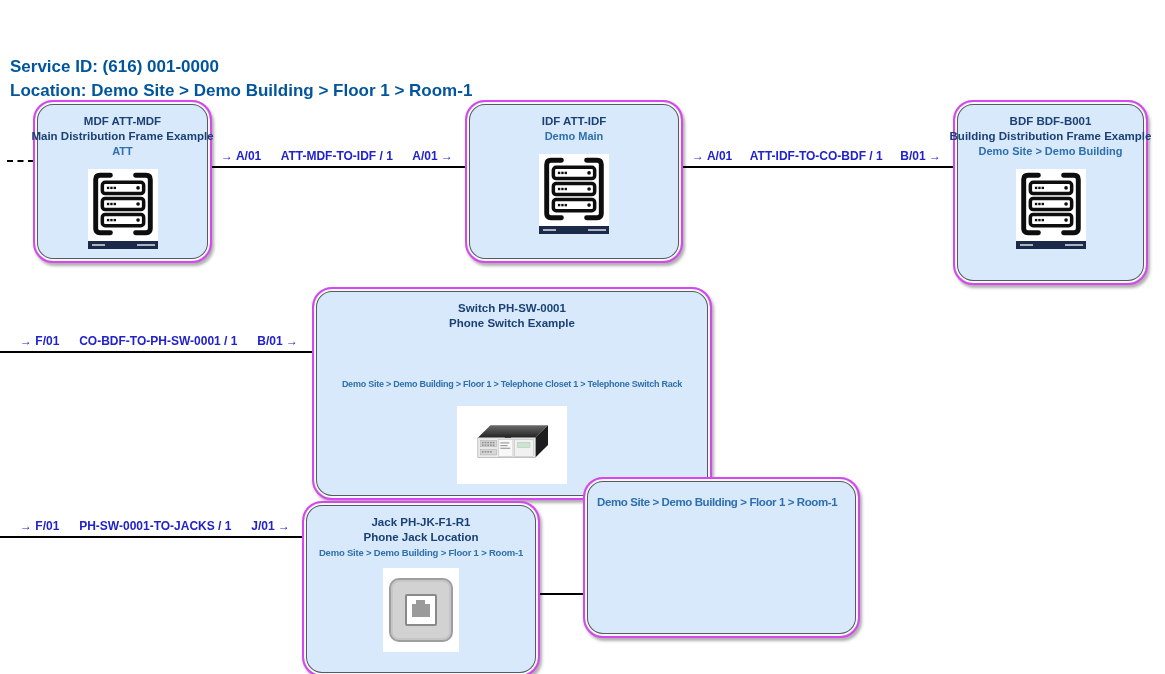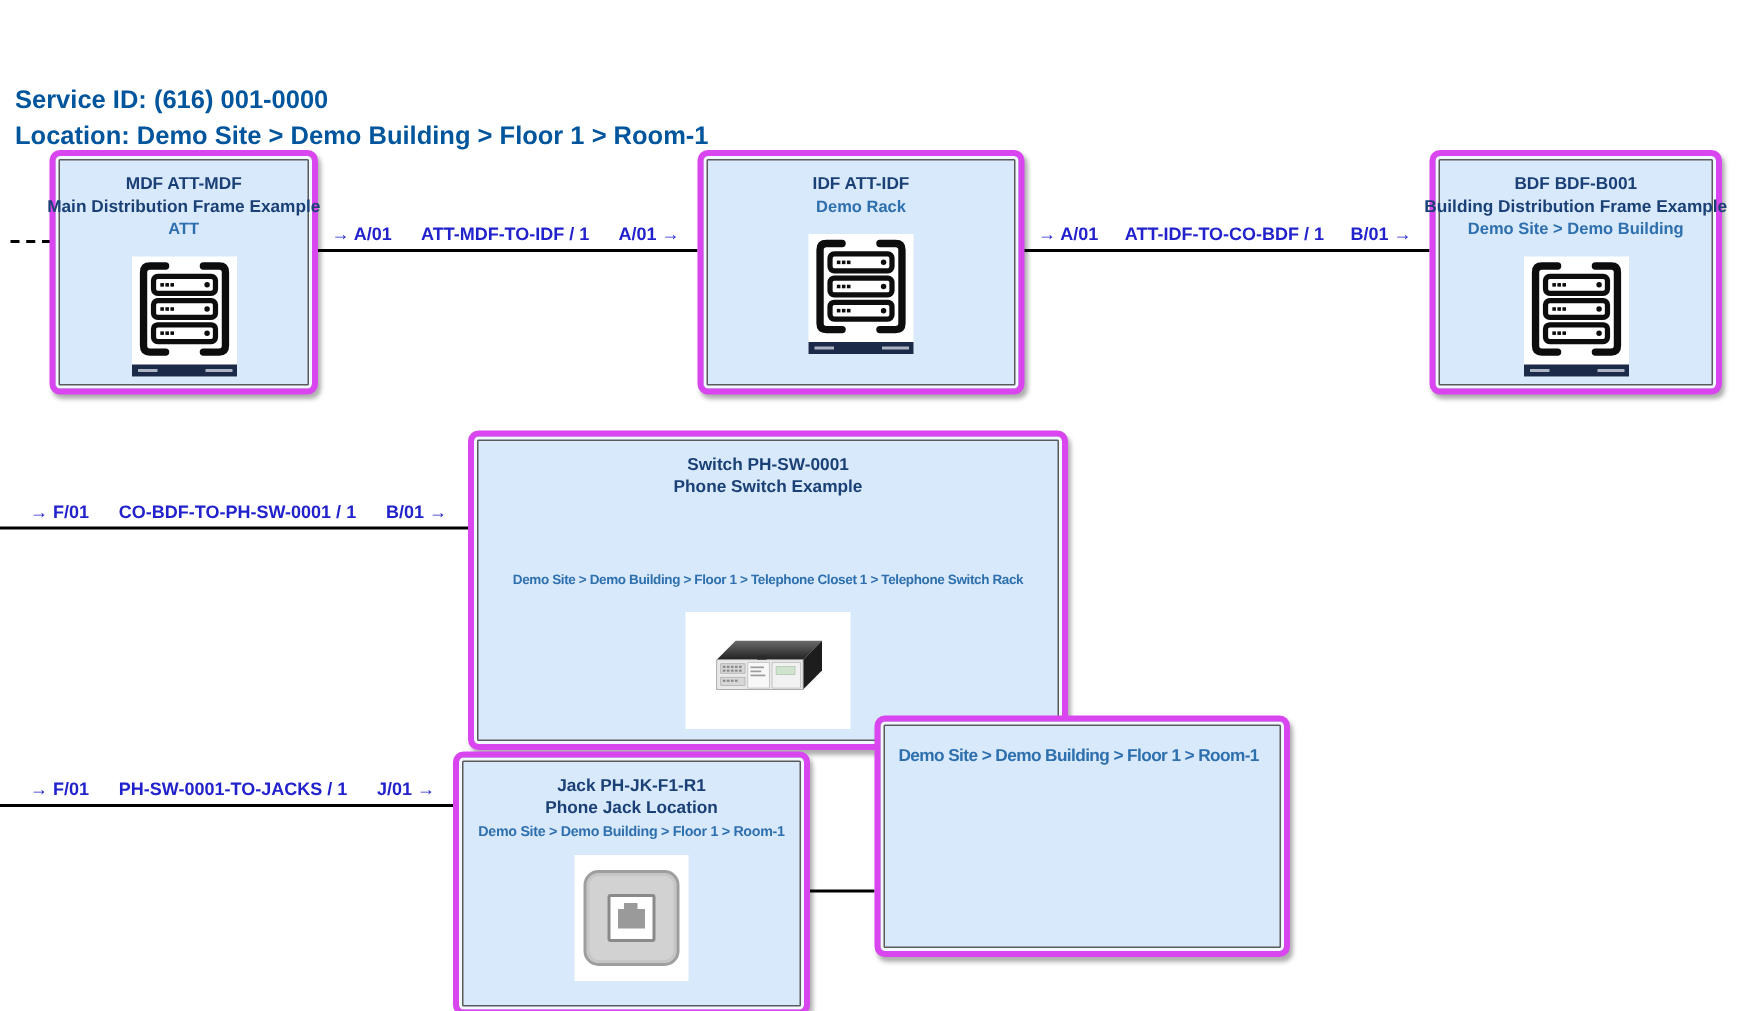--- a/index.html
+++ b/index.html
@@ -7,21 +7,21 @@
     position:relative; width:1165px; height:674px; background:#ffffff;
     font-family:"Liberation Sans", sans-serif; overflow:hidden;
   }
   
   .hline{ position:absolute; left:10px; font-weight:700; font-size:17px; color:#00559c; white-space:nowrap; }
   .hline.svc{ top:23px;margin-top:34px; }
   .hline.loc{ top:60px;margin-top:21px; }
   
   .node{
     position:absolute; box-sizing:border-box; background:#d8e9fb;
-    border:4px solid #d946ef; border-radius:7px;
+    border:2px solid #d946ef; border-radius:20px;
     box-shadow: 2px 3px 3px rgba(110,110,110,0.55),
                 inset 0 0 0 2px #f2f8ff,
                 inset 0 0 0 3px #5a5a5a;
     display:flex; flex-direction:column; align-items:center;
     padding-top:12px; text-align:center;
   }
   .ntitle{ font-size:11.5px; font-weight:700; color:#1a4075; line-height:15px; white-space:nowrap; }
   .nloc{ font-size:11px; font-weight:700; color:#2e6fae; line-height:15px; white-space:nowrap; }
   .nloc.sm{ font-size:9.5px; letter-spacing:-0.2px; }
   .nloc.xs{ font-size:9px; letter-spacing:-0.25px;margin-top:46px; }
@@ -112,21 +112,21 @@
   </div>
 
   <div class="link" style="left:212px;top:146px;width:253px;padding:0 12px 0 9px;">
     <span class="seg"><span class="arrow">→</span> <span>A/01</span></span>
     <span class="seg cable">ATT-MDF-TO-IDF / 1</span>
     <span class="seg"><span>A/01</span> <span class="arrow">→</span></span>
   </div>
 
   <div class="node" style="left:465px;top:100px;width:218px;height:163px;">
     <div class="ntitle">IDF ATT-IDF</div>
-    <div class="nloc">Demo Rack</div>
+    <div class="nloc">Demo Main</div>
     <div class="icon-wrap icon-rack">
       <svg width="70" height="70" viewBox="0 0 100 100">
         <g fill="none" stroke="#0d0d0d" stroke-width="7" stroke-linecap="round" stroke-linejoin="round">
           <path d="M32 9 H17 Q11 9 11 15 V85 Q11 91 17 91 H32"></path>
           <path d="M68 9 H83 Q89 9 89 15 V85 Q89 91 83 91 H68"></path>
         </g>
         <g fill="#ffffff" stroke="#0d0d0d" stroke-width="5">
           <rect x="20.5" y="19" width="59" height="16" rx="4"></rect>
           <rect x="20.5" y="42" width="59" height="16" rx="4"></rect>
           <rect x="20.5" y="65" width="59" height="16" rx="4"></rect>
@@ -149,21 +149,21 @@
       <div class="rack-bar"></div>
     </div>
   </div>
 
   <div class="link" style="left:683px;top:146px;width:270px;padding:0 12px 0 9px;">
     <span class="seg"><span class="arrow">→</span> <span>A/01</span></span>
     <span class="seg cable">ATT-IDF-TO-CO-BDF / 1</span>
     <span class="seg"><span>B/01</span> <span class="arrow">→</span></span>
   </div>
 
-  <div class="node" style="left:953px;top:100px;width:195px;height:163px;">
+  <div class="node" style="left:953px;top:100px;width:195px;height:185px;">
     <div class="ntitle">BDF BDF-B001</div>
     <div class="ntitle">Building Distribution Frame Example</div>
     <div class="nloc">Demo Site &gt; Demo Building</div>
     <div class="icon-wrap icon-rack">
       <svg width="70" height="70" viewBox="0 0 100 100">
         <g fill="none" stroke="#0d0d0d" stroke-width="7" stroke-linecap="round" stroke-linejoin="round">
           <path d="M32 9 H17 Q11 9 11 15 V85 Q11 91 17 91 H32"></path>
           <path d="M68 9 H83 Q89 9 89 15 V85 Q89 91 83 91 H68"></path>
         </g>
         <g fill="#ffffff" stroke="#0d0d0d" stroke-width="5">

